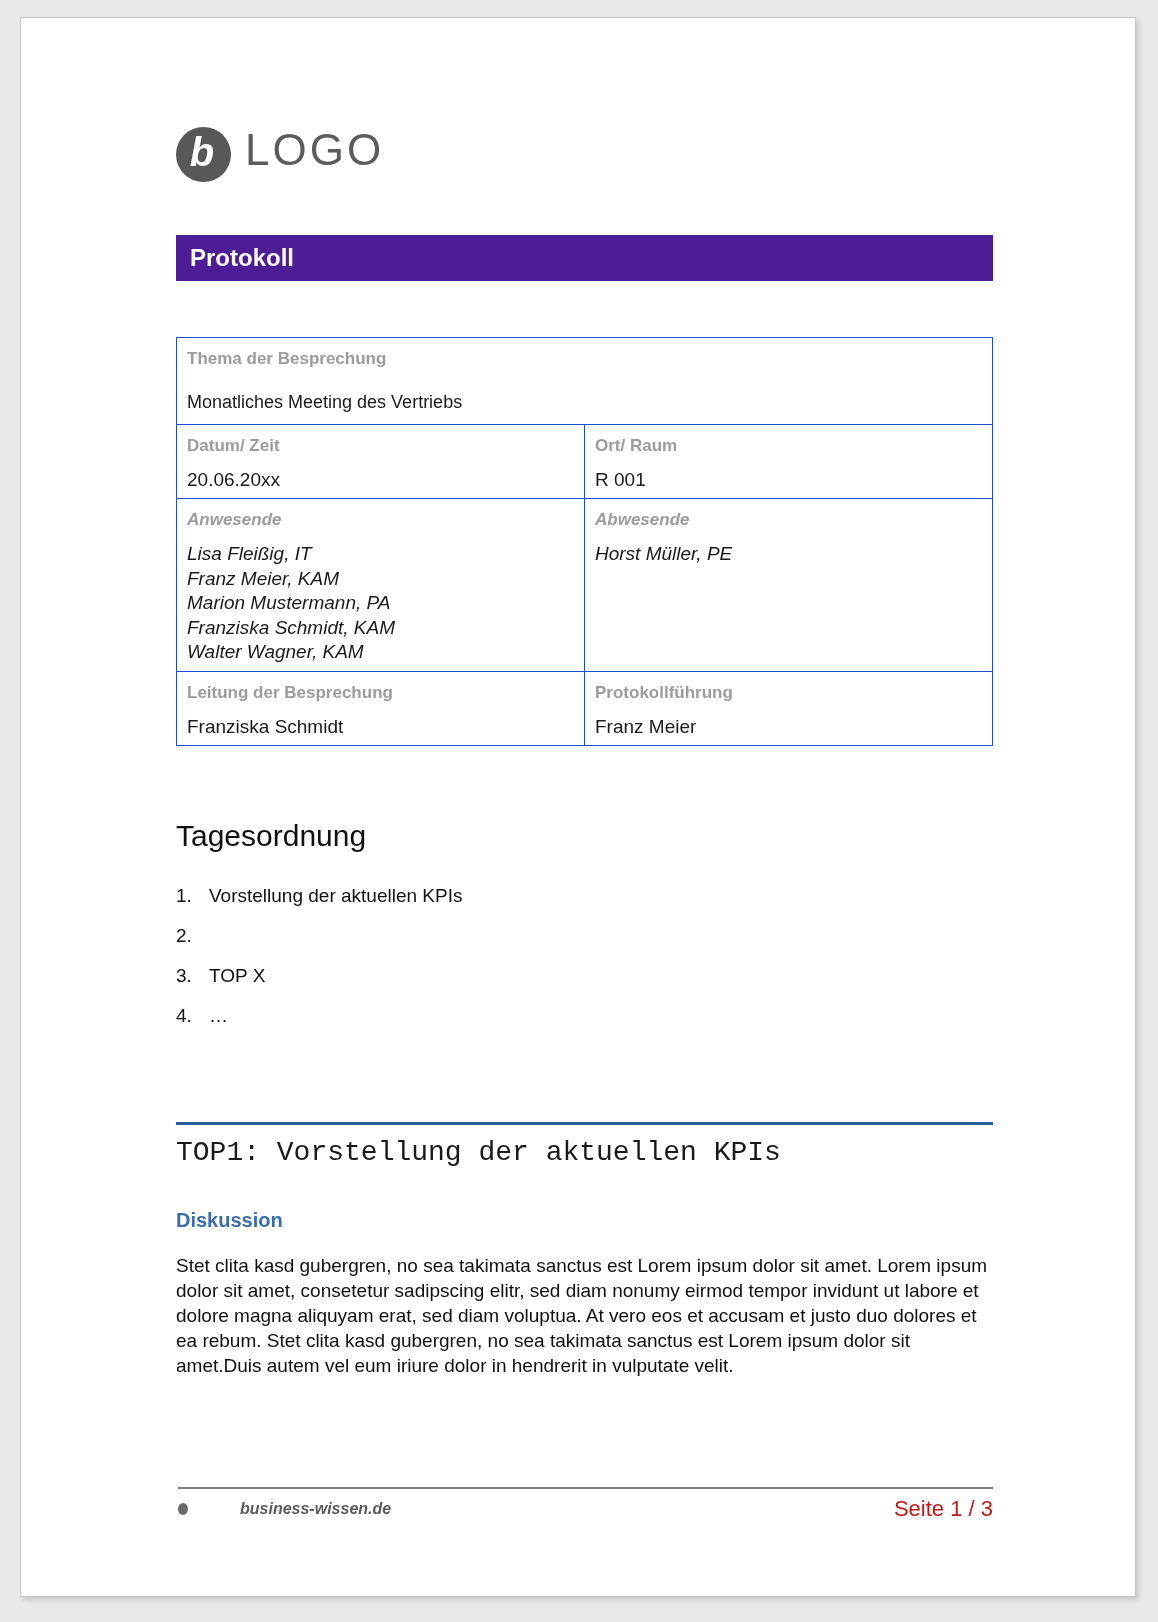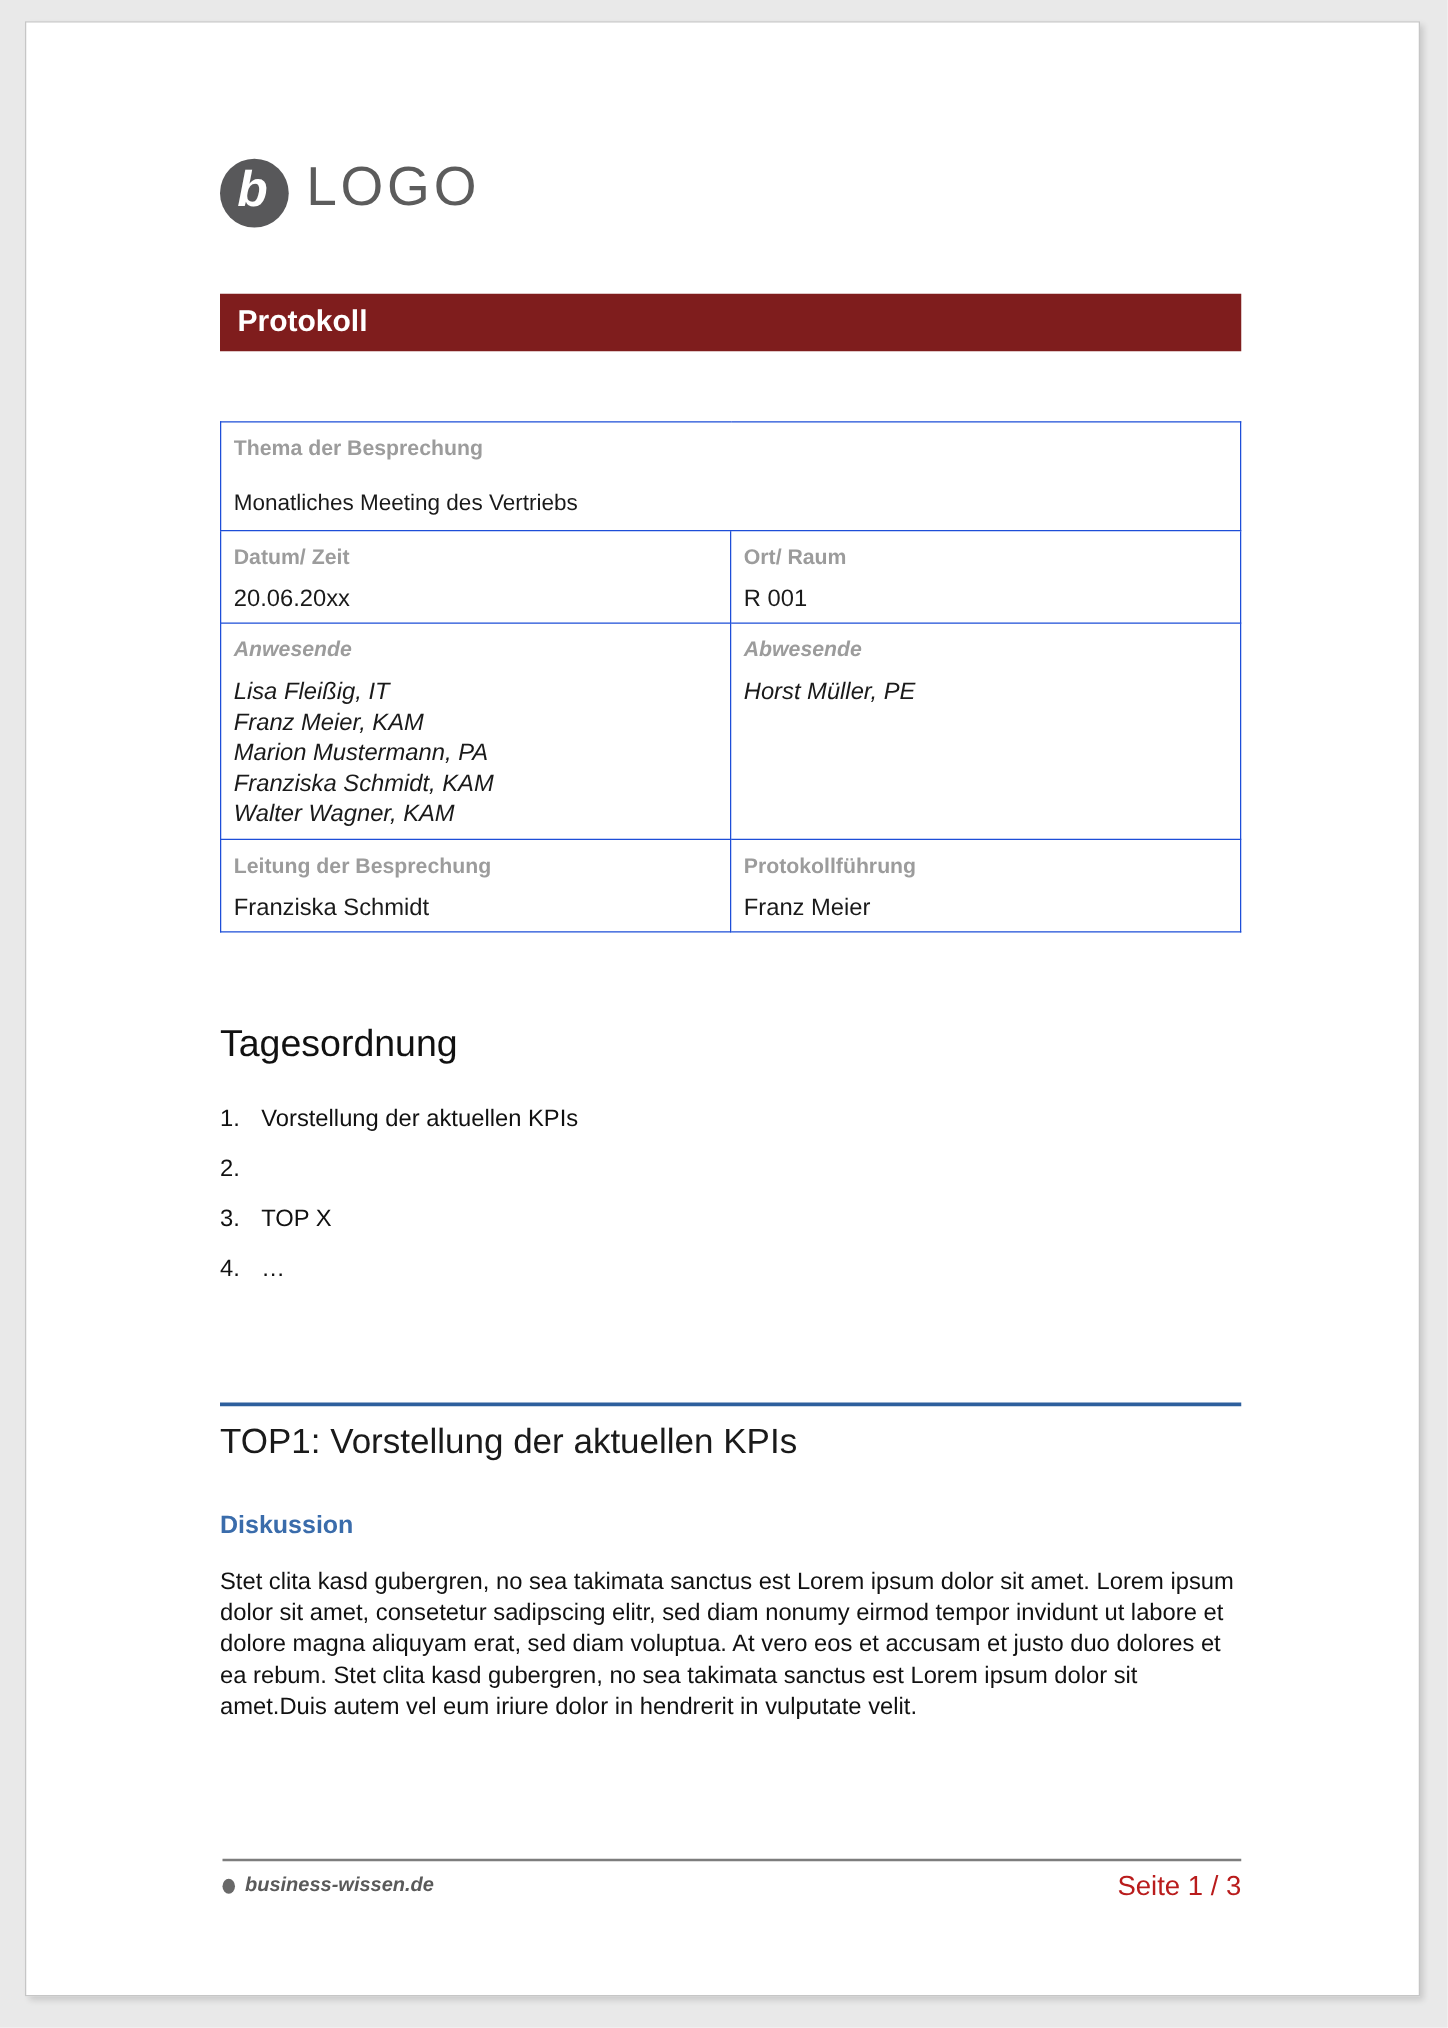--- a/index.html
+++ b/index.html
@@ -34,21 +34,21 @@
   }
   .logo-text {
     margin-left: 14px;
     font-size: 44px; line-height: 1;
     color: #5c5c5c; letter-spacing: 3px; font-weight: 400;
   }
 
   
   .title-bar {
     margin-top: 48px; height: 46px;
-    background: #7f1d1d; color: #ffffff;
+    background: #4c1d95; color: #ffffff;
     display: flex; align-items: center;
     padding-left: 14px;
     font-size: 24px; font-weight: bold;
   }
 
   
   .info-table {
     margin-top: 56px; width: 100%;
     border-collapse: collapse; table-layout: fixed;
   }
@@ -67,28 +67,28 @@
   .attendee { color: #1a1a1a; font-size: 19px; line-height: 24.5px; }
 
   
   .agenda-title { margin: 72px 0 0; font-size: 30px; font-weight: 400; color: #111111; line-height: 36px; }
   .agenda-list { margin: 30px 0 0; padding: 0; list-style: none; }
   .agenda-item { display: flex; font-size: 19px; color: #111111; line-height: 24px; margin-bottom: 16px; }
   .agenda-item .num { width: 33px; flex: 0 0 auto; }
 
   
   .top-rule { margin: 94px 0 0; border: none; border-top: 3px solid #2d5f9d; height: 0; }
-  .top-title { margin: 10px 0 0; font-size: 28px; font-weight: 400; color: #1a1a1a; line-height: 36px; }
+  .top-title { margin: 10px 0 0; font-size: 28px; font-weight: 400; color: #1a1a1a; line-height: 36px; font-family: Liberation Mono, monospace; }
   .discussion-title { margin: 36px 0 0; font-size: 20px; font-weight: bold; color: #3a6cab; line-height: 26px; }
   .body-text { margin: 20px 0 0; font-size: 19px; line-height: 25px; color: #111111; }
 
   
   .page-footer { position: absolute; left: 157px; right: 142px; top: 1469px; }
   .footer-rule { border-top: 2px solid #7d7d7d; height: 0; }
-  .footer-row { display: flex; align-items: center; margin-top: 7px; }
+  .footer-row { display: flex; align-items: center; margin-top: 7px; gap: 44px; }
   .footer-bullet { width: 10px; height: 12px; border-radius: 50%; background: #696969; margin-right: 8px; flex: 0 0 auto; }
   .footer-brand { font-weight: bold; font-style: italic; font-size: 16px; color: #5a5a5a; }
   .footer-page { margin-left: auto; font-size: 22px; color: #b91c1c; }
 </style>
 </head>
 <body>
 
 <div class="page">
   <div class="content">
 

